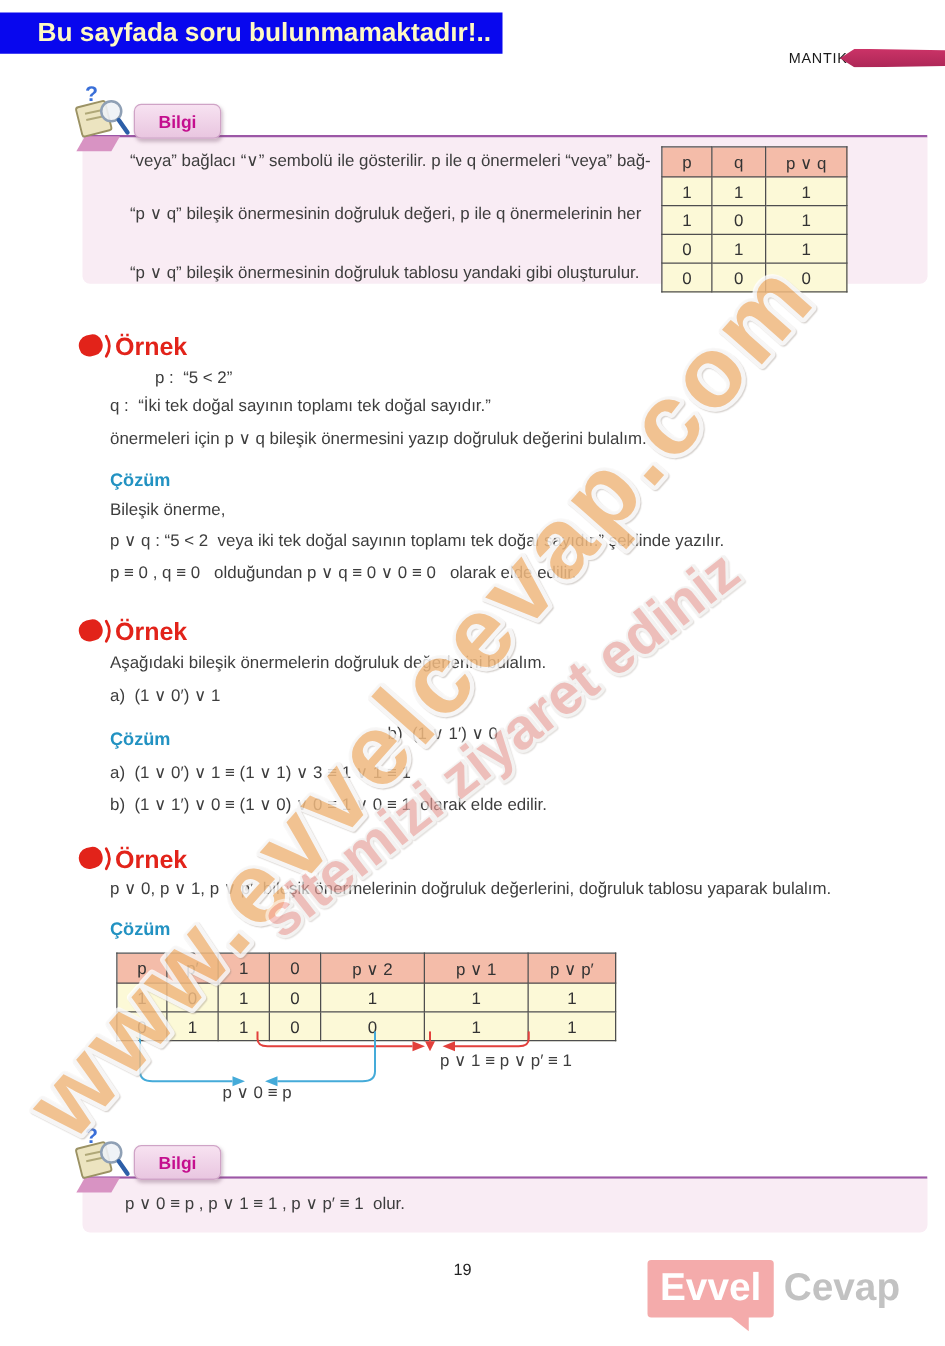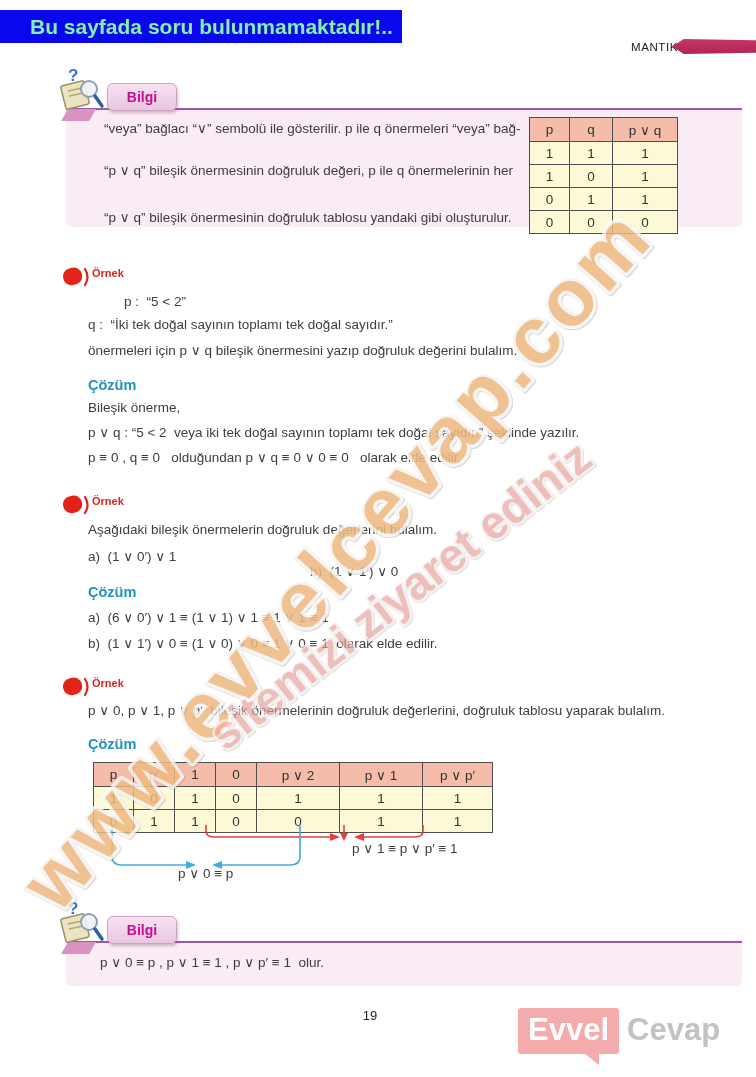--- a/index.html
+++ b/index.html
@@ -2,21 +2,21 @@
 <html><head>
 <meta charset="utf-8">
 <style>
   html,body{margin:0;padding:0;background:#ffffff;}
   #page{position:relative;width:756px;height:1077px;background:#ffffff;overflow:hidden;
         font-family:"Liberation Sans",sans-serif;}
   .abs{position:absolute;}
   .txt{position:absolute;font-size:13.5px;color:#3d3d3d;white-space:pre;line-height:1.2;}
   
   .banner{position:absolute;left:0;top:10px;width:402px;height:33px;background:#0807ee;
-          color:#86efac;font-size:21px;font-weight:bold;line-height:33px;padding-left:30px;
+          color:#fef9c3;font-size:21px;font-weight:bold;line-height:33px;padding-left:30px;
           box-sizing:border-box;white-space:nowrap;}
   .chapter{position:absolute;left:617px;top:41px;font-size:11.5px;color:#1a1a1a;letter-spacing:.6px;padding-left:14px;}
   .chapter-arrow{position:absolute;left:672px;top:39px;width:84px;height:15px;
           background:linear-gradient(#cb3367,#ad2757);
           clip-path:polygon(0% 50%,14% 0%,100% 8%,100% 92%,14% 100%);}
   
   .info-content{position:absolute;left:66px;width:676px;background:#f9ecf4;
           border-top:2px solid #9c57a6;border-radius:0 0 6px 6px;box-sizing:border-box;}
   .info-tab{position:absolute;left:107px;width:68px;height:26px;border:1px solid #cfa3c6;
           border-radius:6px;background:linear-gradient(#f7e2f1,#e9c6e0);
@@ -35,21 +35,21 @@
   .t1 th:nth-child(3),.t1 td:nth-child(3){width:62px;}
   .t2{left:93px;top:762px;}
   .t2 th:nth-child(1),.t2 td:nth-child(1){width:37px;}
   .t2 th:nth-child(2),.t2 td:nth-child(2){width:38px;}
   .t2 th:nth-child(3),.t2 td:nth-child(3){width:38px;}
   .t2 th:nth-child(4),.t2 td:nth-child(4){width:38px;}
   .t2 th:nth-child(5),.t2 td:nth-child(5){width:80px;}
   .t2 th:nth-child(6),.t2 td:nth-child(6){width:80px;}
   .t2 th:nth-child(7),.t2 td:nth-child(7){width:67px;}
   
-  .lbl-ornek{position:absolute;font-size:11px;font-weight:bold;color:#e2231a;}
+  .lbl-ornek{position:absolute;font-size:20px;font-weight:bold;color:#e2231a;}
   .lbl-cozum{position:absolute;font-size:14.5px;font-weight:bold;color:#2292c2;}
   
   .logo{position:absolute;left:518px;top:1008px;display:flex;align-items:flex-start;}
   .logo-bubble{position:relative;background:#f4abab;border-radius:3px;color:#fff;
           font-size:31px;font-weight:bold;padding:4px 10px 6px 10px;}
   .logo-bubble::after{content:"";position:absolute;right:20px;bottom:-11px;width:0;height:0;
           border-left:15px solid transparent;border-top:12px solid #f4abab;}
   .logo-gray{font-size:31px;font-weight:bold;color:#c2c2c2;margin-left:8px;padding-top:4px;}
   .pagenum{position:absolute;left:350px;top:1008px;width:40px;text-align:center;
           font-size:13px;color:#222;}
@@ -130,23 +130,23 @@
   <div class="txt" style="left:88px;top:425px;">p ∨ q : “5 &lt; 2  veya iki tek doğal sayının toplamı tek doğal sayıdır.” şeklinde yazılır.</div>
   <div class="txt" style="left:88px;top:450px;">p ≡ 0 , q ≡ 0   olduğundan p ∨ q ≡ 0 ∨ 0 ≡ 0   olarak elde edilir.</div>
 
   <svg class="abs" style="left:62px;top:494px;" width="30" height="24" viewBox="0 0 30 24">
     <rect x="1" y="2" width="19" height="17" rx="8" transform="rotate(-14 10 10)" fill="#e2231a"></rect>
     <path d="M23,3 Q28,11 23,19" stroke="#e2231a" stroke-width="2.2" fill="none" stroke-linecap="round"></path>
   </svg>
   <div class="lbl-ornek" style="left:92px;top:495px;">Örnek</div>
   <div class="txt" style="left:88px;top:522px;">Aşağıdaki bileşik önermelerin doğruluk değerlerini bulalım.</div>
   <div class="txt" style="left:88px;top:549px;">a)  (1 ∨ 0′) ∨ 1</div>
-  <div class="txt" style="left:310px;top:564px;">b)  (1 ∨ 1′) ∨ 0</div>
+  <div class="txt" style="left:310px;top:579px;">b)  (1 ∨ 1′) ∨ 0</div>
   <div class="lbl-cozum" style="left:88px;top:584px;">Çözüm</div>
-  <div class="txt" style="left:88px;top:610px;">a)  (6 ∨ 0′) ∨ 1 ≡ (1 ∨ 1) ∨ 1 ≡ 1 ∨ 1 ≡ 1</div>
+  <div class="txt" style="left:88px;top:610px;">a)  (1 ∨ 0′) ∨ 1 ≡ (1 ∨ 1) ∨ 3 ≡ 1 ∨ 1 ≡ 1</div>
   <div class="txt" style="left:88px;top:636px;">b)  (1 ∨ 1′) ∨ 0 ≡ (1 ∨ 0) ∨ 0 ≡ 1 ∨ 0 ≡ 1  olarak elde edilir.</div>
 
   <svg class="abs" style="left:62px;top:676px;" width="30" height="24" viewBox="0 0 30 24">
     <rect x="1" y="2" width="19" height="17" rx="8" transform="rotate(-14 10 10)" fill="#e2231a"></rect>
     <path d="M23,3 Q28,11 23,19" stroke="#e2231a" stroke-width="2.2" fill="none" stroke-linecap="round"></path>
   </svg>
   <div class="lbl-ornek" style="left:92px;top:677px;">Örnek</div>
   <div class="txt" style="left:88px;top:703px;text-align:center;">p ∨ 0, p ∨ 1, p ∨ p′  bileşik önermelerinin doğruluk değerlerini, doğruluk tablosu yaparak bulalım.</div>
   <div class="lbl-cozum" style="left:88px;top:736px;">Çözüm</div>
   <table class="t2">

